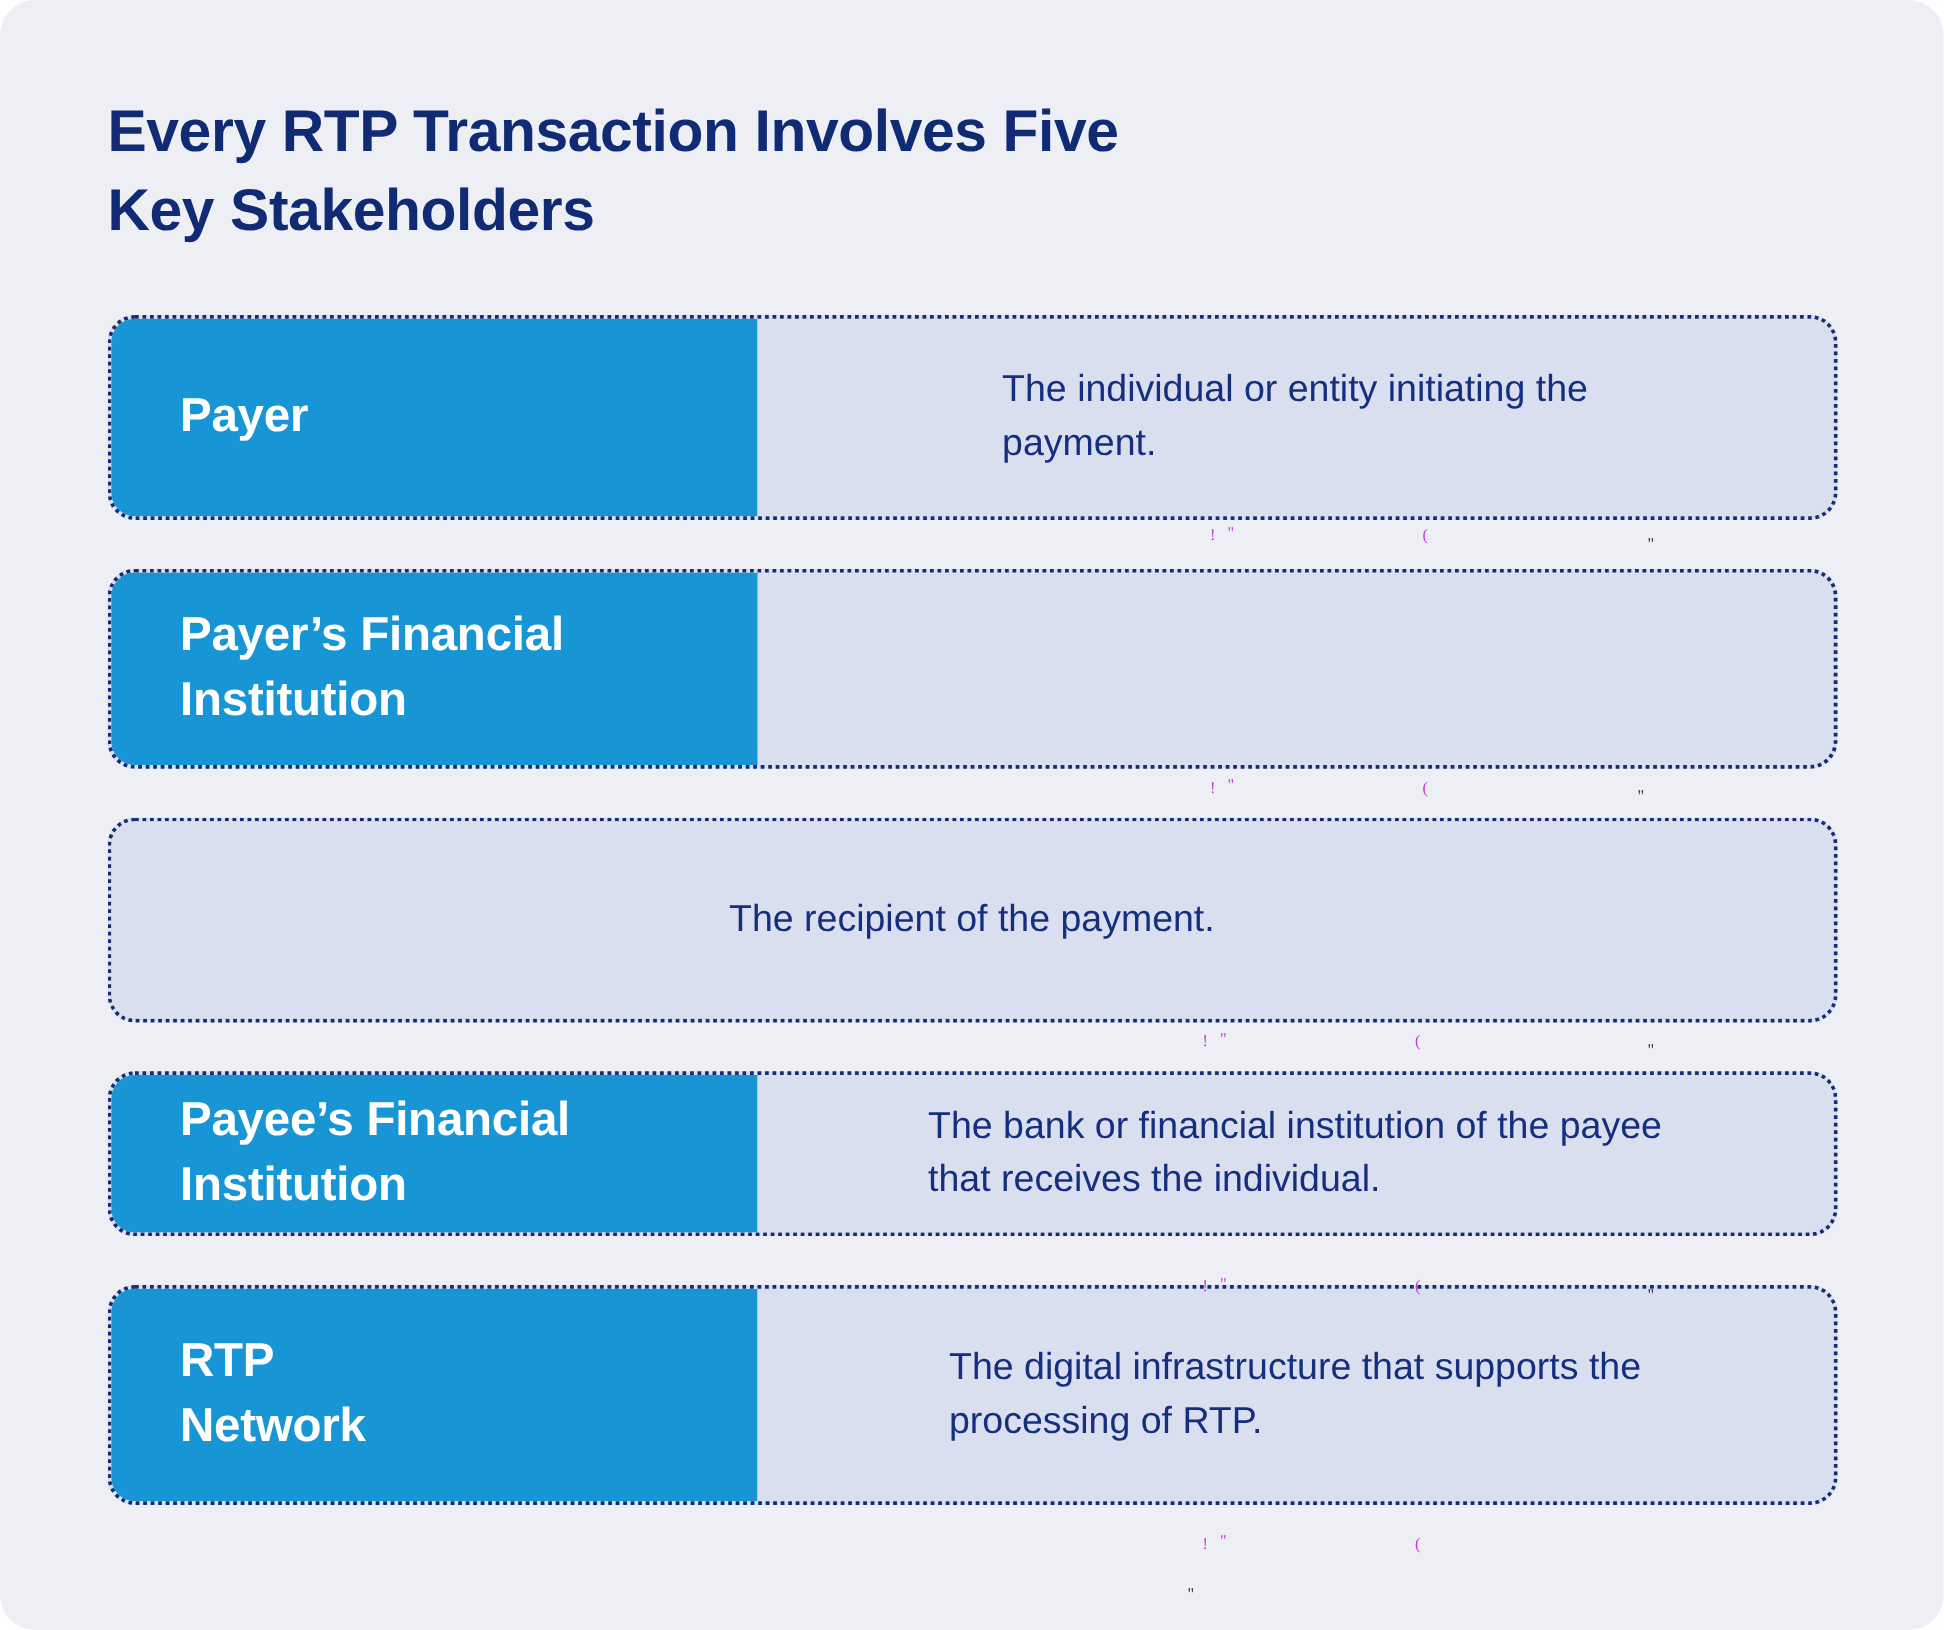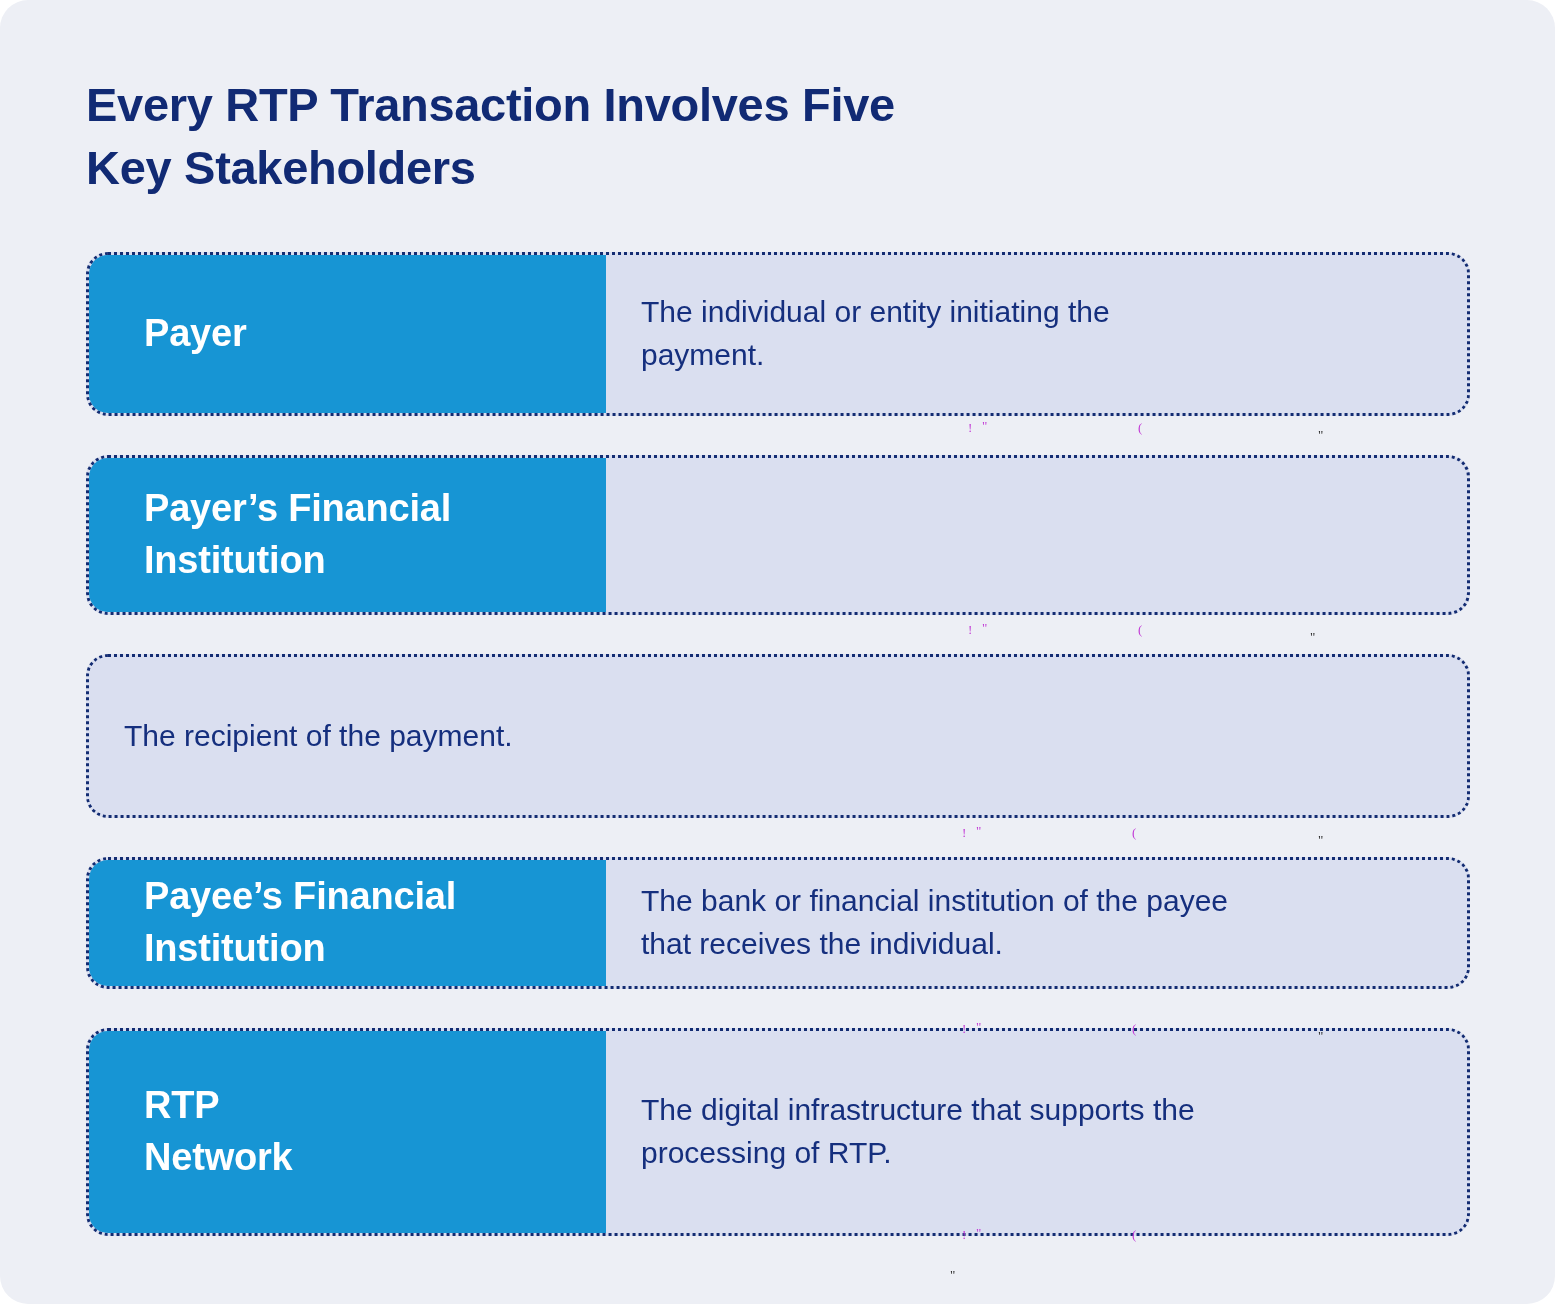--- a/index.html
+++ b/index.html
@@ -75,36 +75,37 @@
     white-space: pre-line;
   }
 
   .row-desc {
     flex: 1 1 auto;
     background: #DADFF0;
     display: flex;
     align-items: center;
     padding: 0 36px 0 35px;
     box-sizing: border-box;
+    justify-content: center;
   }
 
   .row-desc-text {
     color: #152F7E;
     font-size: 30px;
     font-weight: normal;
     line-height: 1.42;
     white-space: pre-line;
   }
 
   
   .row-h1 { height: 164px; }
   .row-h2 { height: 160px; gap: 11px; }
   .row-h3 { height: 164px; }
   .row-h4 { height: 132px; }
-  .row-h5 { height: 208px; }
+  .row-h5 { height: 176px; }
 
   
   .speck {
     position: absolute;
     font-size: 13px;
     line-height: 1;
     font-family: "Liberation Serif", serif;
     pointer-events: none;
   }
   .speck-m { color: #C23BD6; }

